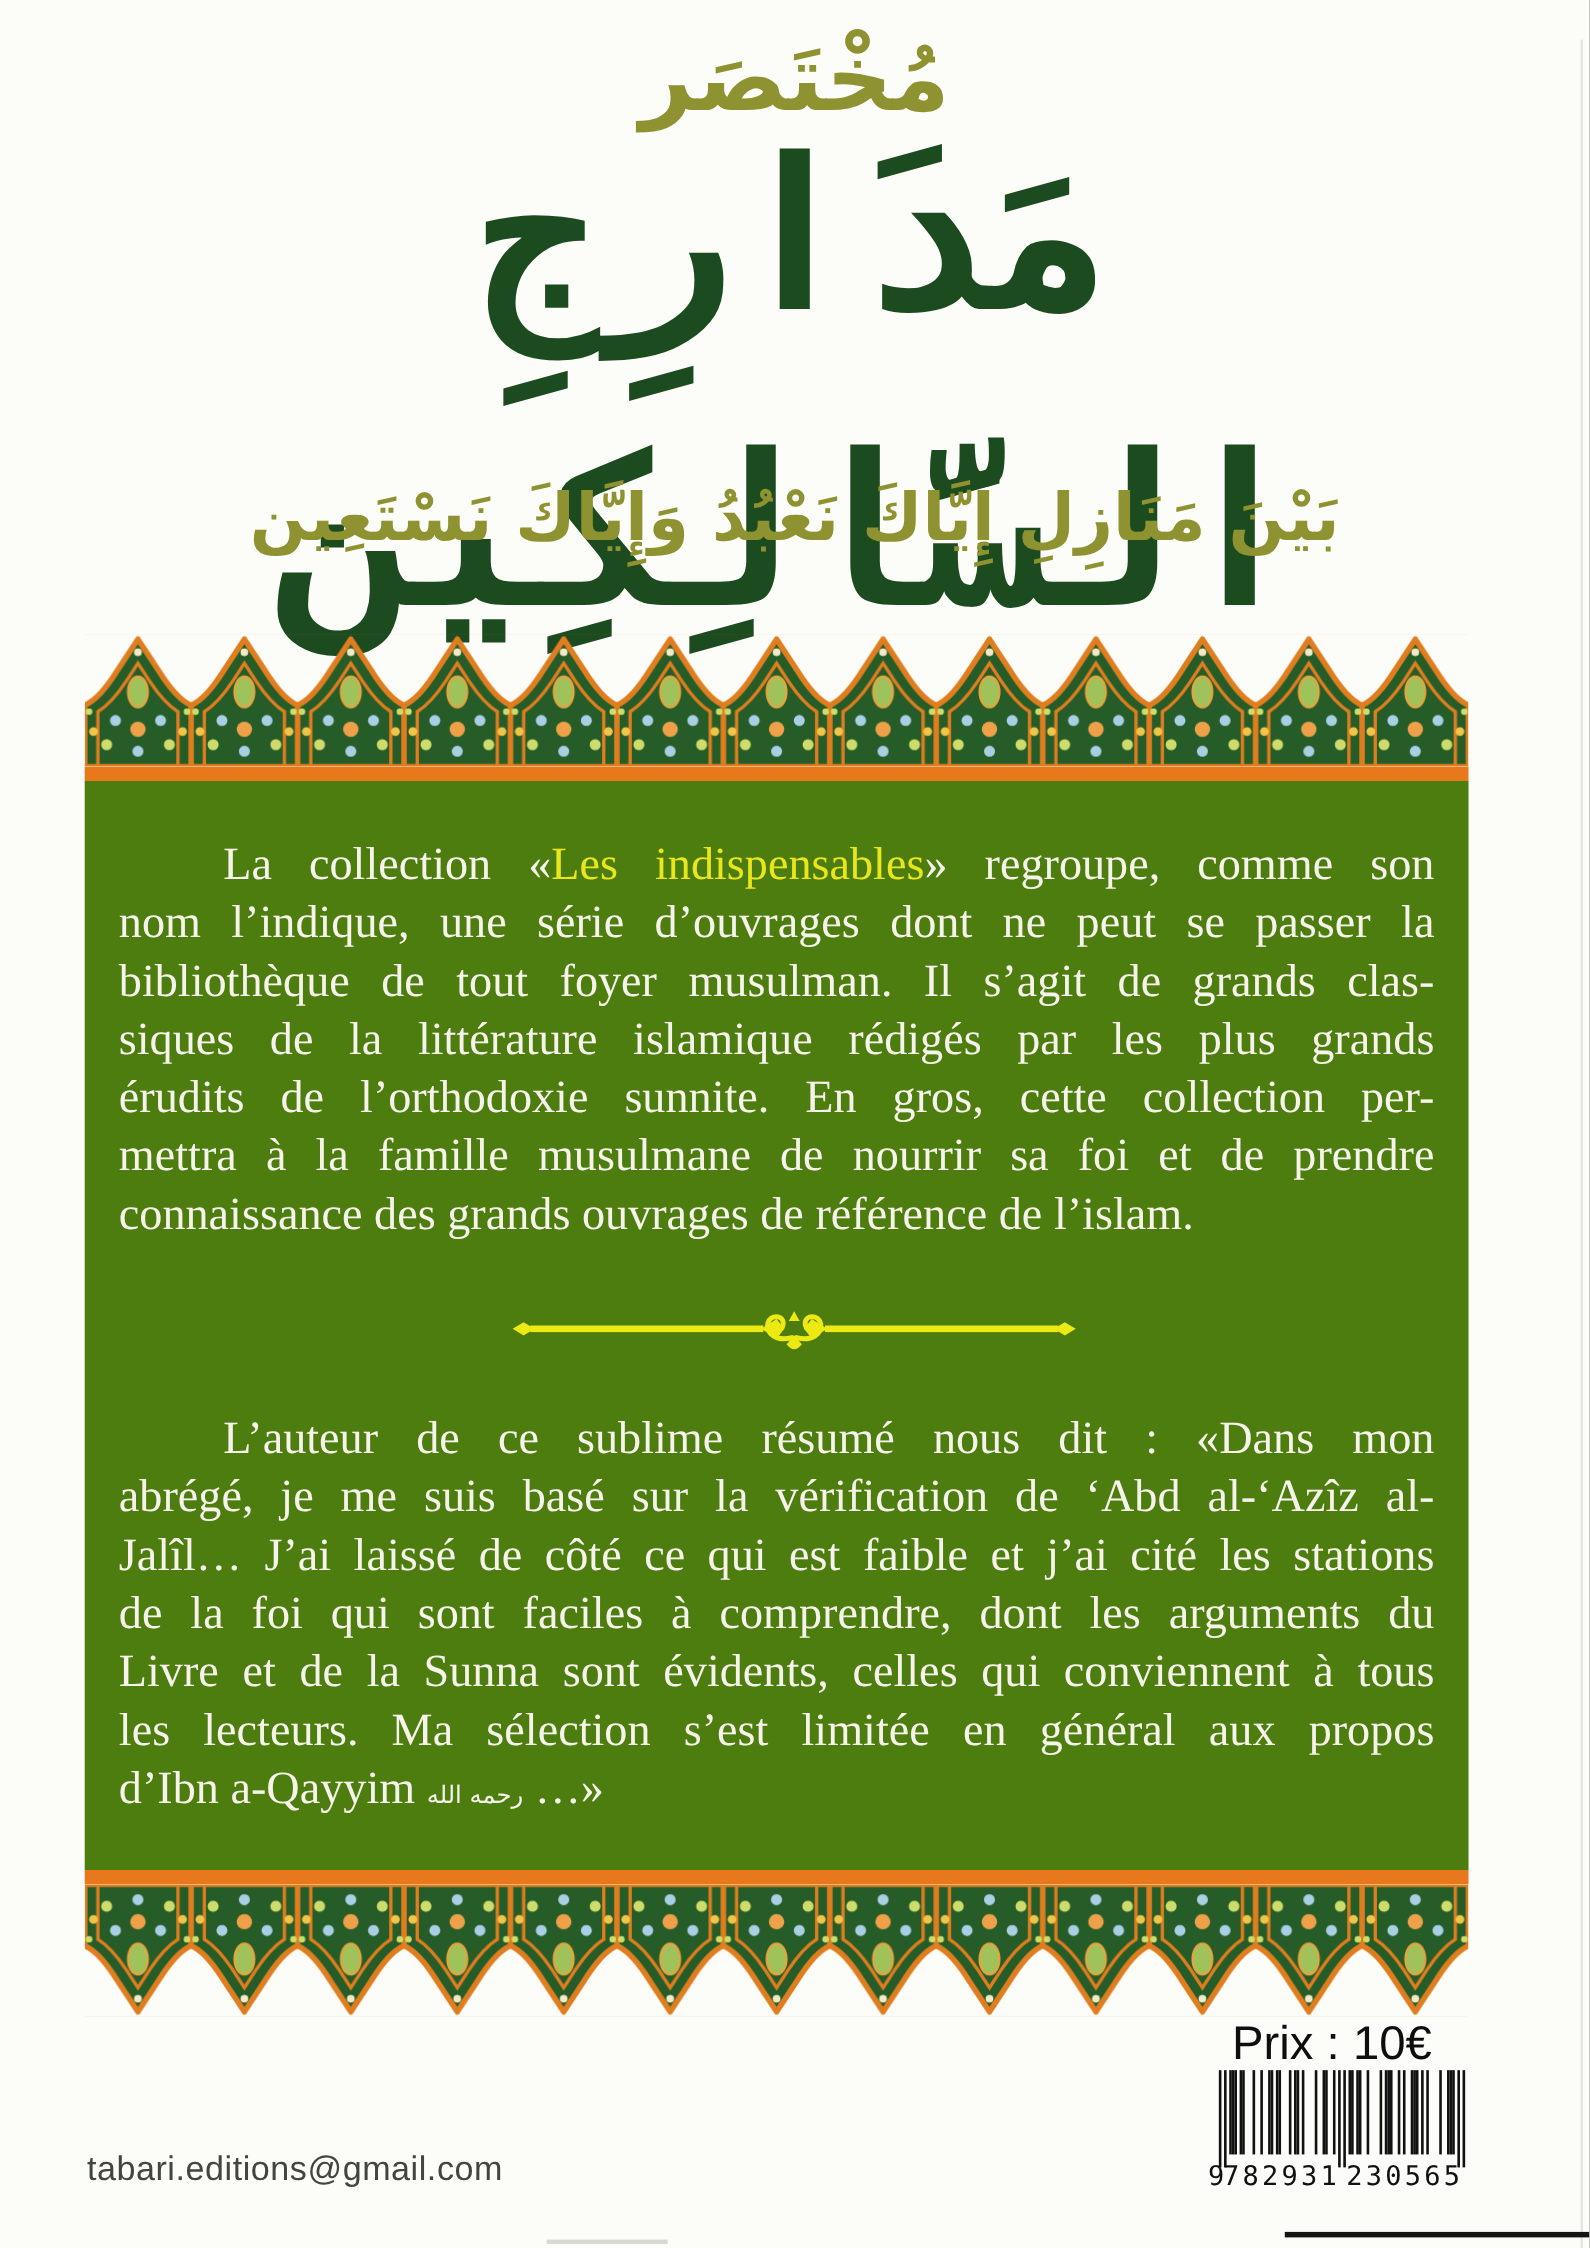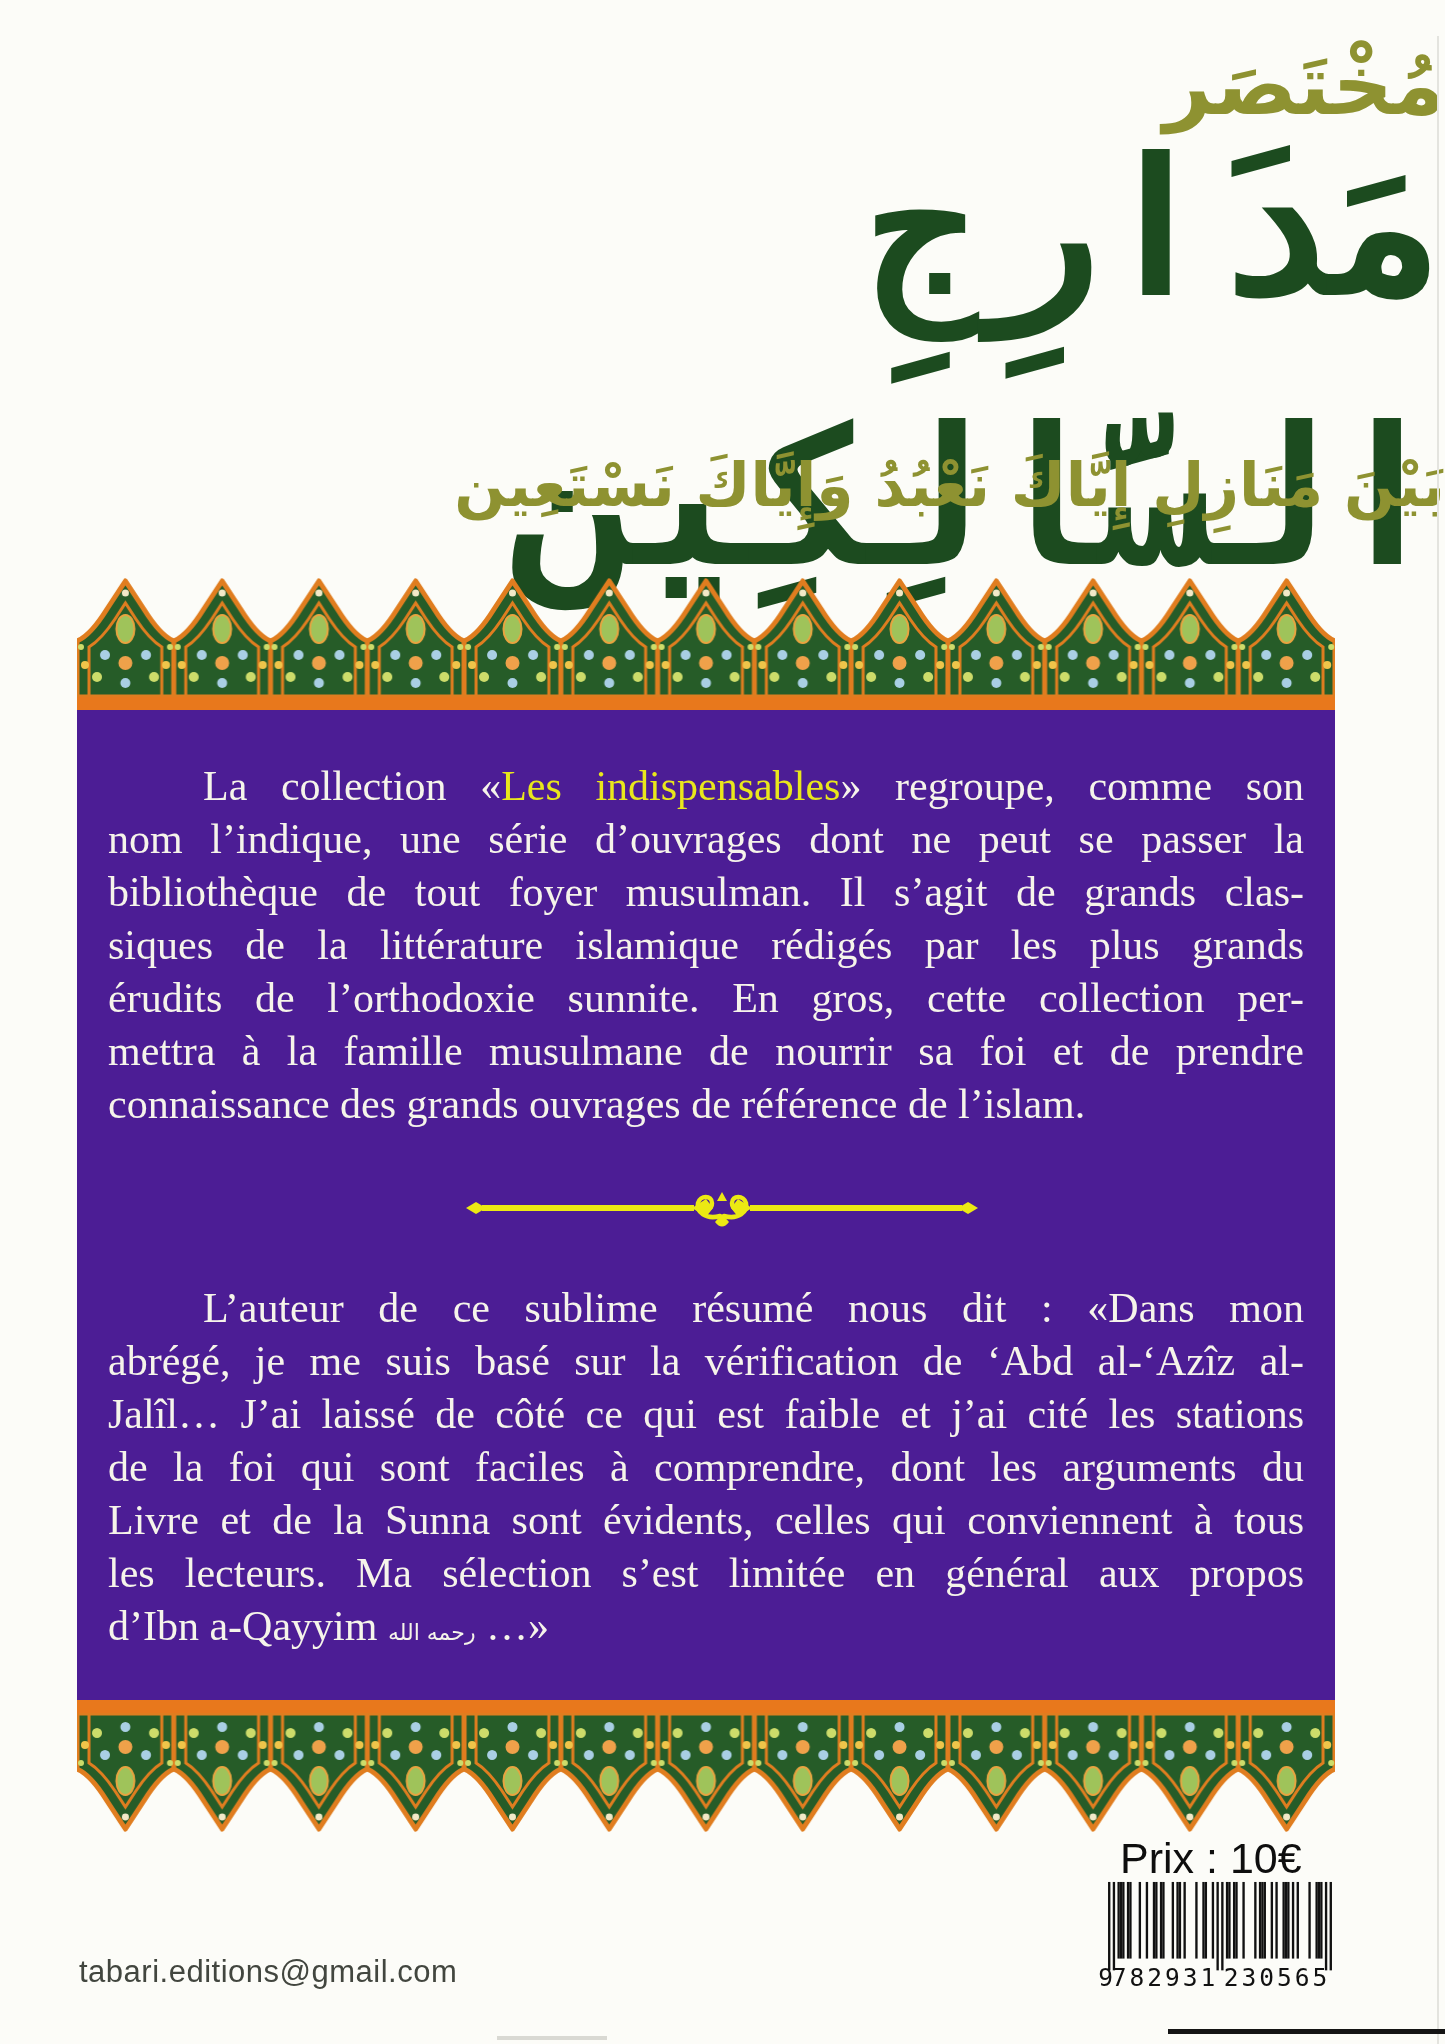--- a/index.html
+++ b/index.html
@@ -2,34 +2,34 @@
 <html><head>
 <meta charset="utf-8">
 <style>
   html,body{margin:0;padding:0;background:#9a9a9a;}
   .page{
     position:relative;width:1445px;height:2044px;margin:0 auto;
     background:#fcfcf8;overflow:hidden;
     font-family:"Liberation Serif",serif;
   }
   
-  .cal{position:absolute;left:0;width:100%;direction:rtl;
-       font-family:"DejaVu Sans",sans-serif;margin-top:14px;}
+  .cal{position:absolute;left:0;width:100%;text-align:center;direction:rtl;
+       font-family:"DejaVu Sans",sans-serif;}
   .cal-small{top:22px;font-size:84px;font-weight:bold;color:#8e9231;}
   .cal-main{top:96px;font-size:192px;font-weight:bold;color:#1c4b1f;line-height:1.4;font-family:Liberation Mono, monospace;}
   .cal-sub{top:436px;font-size:60px;font-weight:bold;color:#8e9231;}
   
   .band{position:absolute;left:77px;width:1258px;}
   .band svg{display:block;width:100%;height:120px;}
   .band .stripe{height:13px;background:#e8781c;}
   .band-top{top:577px;}
   .band-bottom{top:1700px;}
   .band-bottom svg{transform:scaleY(-1);}
   
-  .panel{position:absolute;left:77px;top:710px;width:1258px;height:990px;background:#4c1d95;}
+  .panel{position:absolute;left:77px;top:710px;width:1258px;height:990px;background:#4d7c0f;}
   .para{position:absolute;left:31px;width:1196px;color:#f6f4ea;font-size:42px;}
   .para .line{height:53px;line-height:53px;text-align:justify;text-align-last:justify;
               white-space:nowrap;}
   .para .line.indent{text-indent:95px;}
   .para .line.last{text-align-last:left;}
   .p1{top:50px;}
   .p2{top:572px;}
   .hl{color:#e9e71c;}
   .hon{font-family:"DejaVu Sans",sans-serif;font-size:22px;color:#f6f4ea;}
   .divider{position:absolute;left:385px;top:470px;width:520px;height:56px;}

